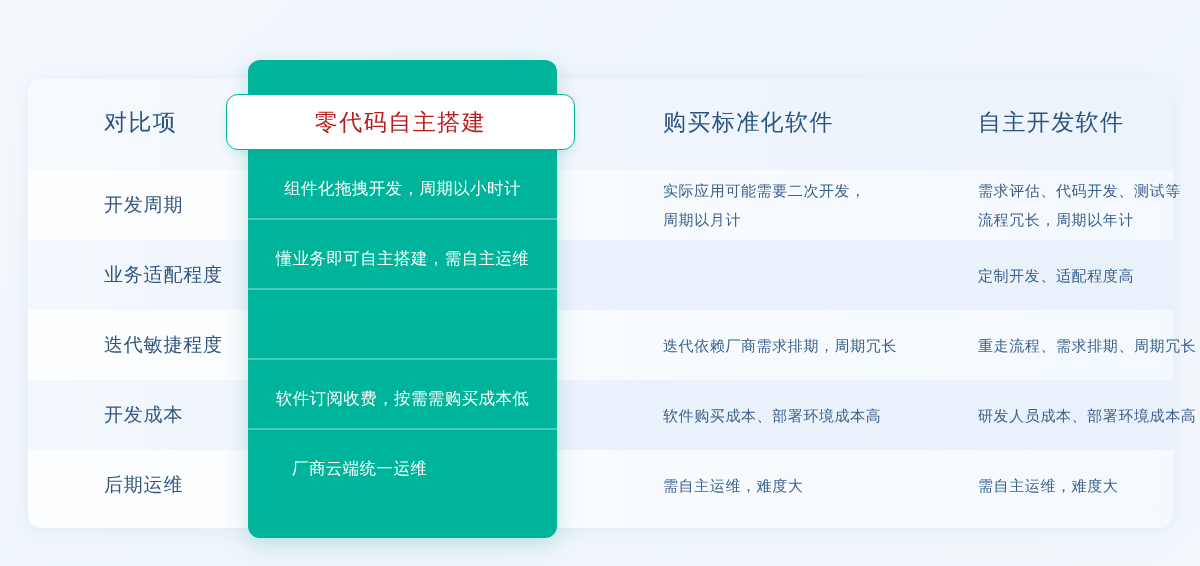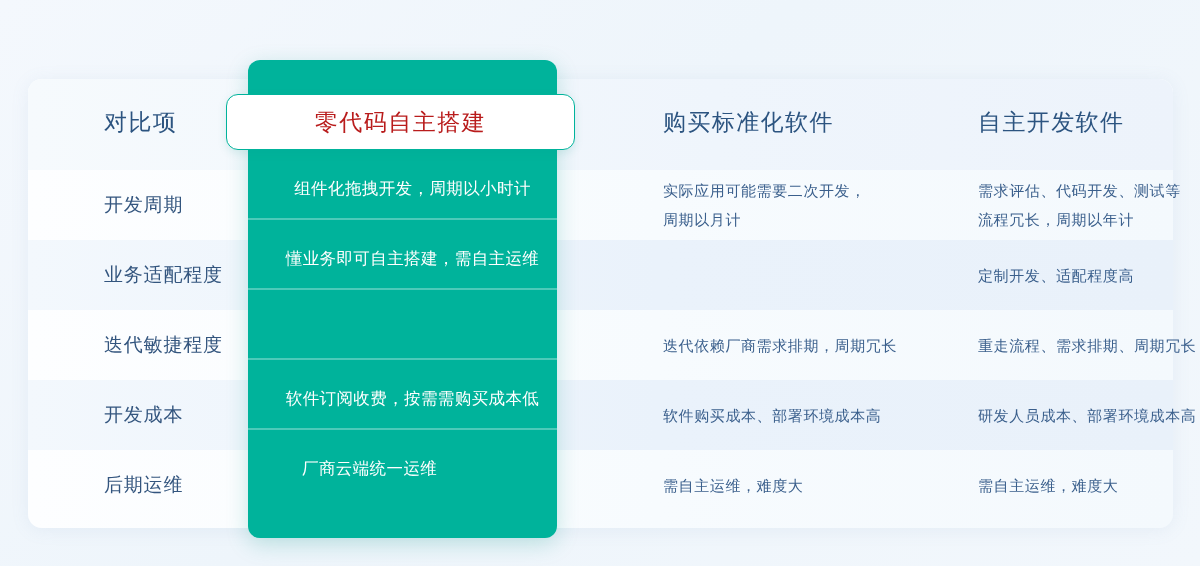--- a/index.html
+++ b/index.html
@@ -63,21 +63,20 @@
     left: 0;
     width: 100%;
     color: #ffffff;
     font-size: 16.5px;
     letter-spacing: 0.4px;
     display: flex;
     align-items: center;
     justify-content: center;
     padding: 0 6px;
     white-space: nowrap;
-    margin-left: 10px;
   }
   .hl-cell.left-align {
     justify-content: flex-start;
     padding-left: 44px;
     text-align: right;
   }
 
   
   #highlight-header-pill {
     position: absolute;

